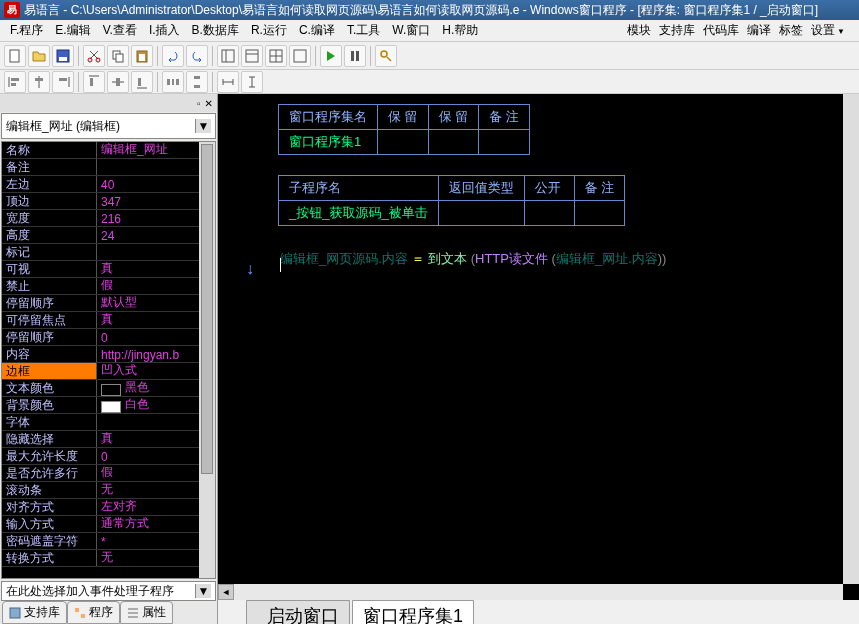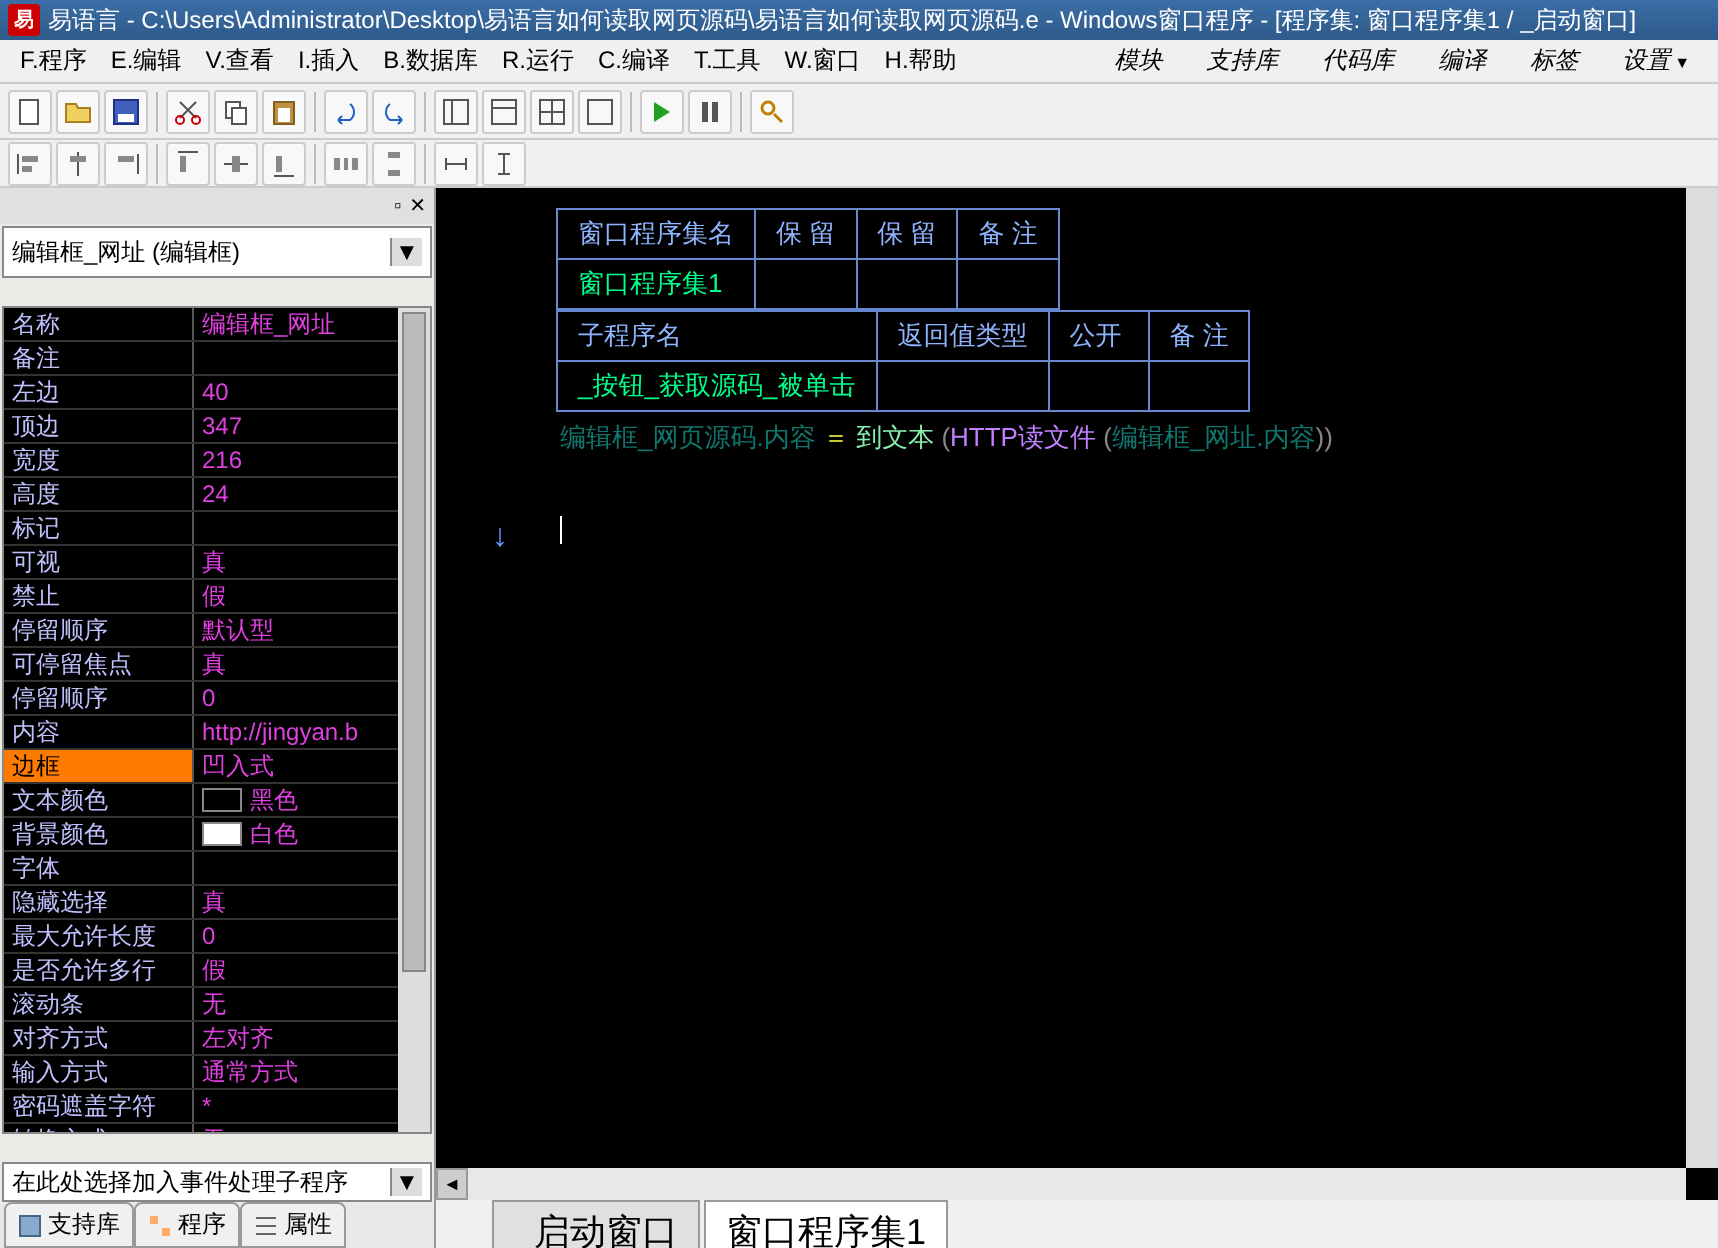--- a/index.html
+++ b/index.html
@@ -2,51 +2,51 @@
 <html><head>
 <meta charset="utf-8">
 <style>
 * { margin: 0; padding: 0; box-sizing: border-box; font-family: "SimSun", "Microsoft YaHei", sans-serif; }
 body { width: 859px; height: 624px; background: #eceae5; overflow: hidden; font-size: 12px; }
 .titlebar { height: 20px; background: linear-gradient(#3a6ea5,#2f5a8a); color: #fff; display: flex; align-items: center; padding: 0 4px; }
 .titlebar .logo { width: 16px; height: 16px; background: #c00; color: #fff; display: inline-flex; align-items: center; justify-content: center; font-weight: bold; border-radius: 2px; margin-right: 4px; font-size: 10px; }
 .menubar { height: 22px; background: #f0f0f0; display: flex; align-items: center; padding: 0 4px; border-bottom: 1px solid #ccc; }
 .menubar .menu-item { padding: 14px 6px; cursor: pointer; }
 .menubar .spacer { flex: 1; }
-.menubar .right-items { display: flex; gap: 22px; padding-right: 10px; font-style: italic; }
+.menubar .right-items { display: flex; gap: 8px; padding-right: 10px; }
 .menubar .right-items span { cursor: pointer; }
 .menubar .drop { margin-left: 2px; font-size: 8px; }
 .toolbar { height: 28px; background: #f0f0f0; display: flex; align-items: center; padding: 2px 4px; border-bottom: 1px solid #ccc; gap: 2px; }
 .tool-btn { width: 22px; height: 22px; border: 1px solid #ccc; background: #f8f8f8; display: inline-flex; align-items: center; justify-content: center; cursor: pointer; border-radius: 2px; }
 .tool-sep { width: 1px; height: 20px; background: #bbb; margin: 0 2px; }
 .toolbar2 { height: 24px; background: #f0f0f0; display: flex; align-items: center; padding: 2px 4px; border-bottom: 1px solid #ccc; gap: 2px; }
 .workspace { display: flex; height: 530px; }
 .left-panel { width: 218px; display: flex; flex-direction: column; border-right: 1px solid #999; }
 .lp-header { height: 18px; background: #e0e0e0; display: flex; align-items: center; justify-content: flex-end; padding: 0 4px; gap: 4px; }
 .lp-header span { cursor: pointer; font-size: 10px; }
 .lp-dropdown { height: 20px; background: #fff; border: 1px solid #888; display: flex; align-items: center; padding: 12px 4px; margin: 1px; }
 .lp-dropdown .dd-val { flex: 1; }
 .lp-dropdown .dd-arrow { width: 16px; text-align: center; background: #ddd; border-left: 1px solid #888; cursor: pointer; }
-.prop-grid { flex: 1; background: #000; overflow-y: auto; border: 1px solid #888; margin: 13px 1px; position: relative; }
+.prop-grid { flex: 1; background: #000; overflow-y: auto; border: 1px solid #888; margin: 1px 1px; position: relative; }
 .prop-row { display: flex; height: 17px; align-items: center; border-bottom: 1px solid #333; }
 .prop-key { width: 95px; padding-left: 4px; color: #c0c0ff; border-right: 1px solid #555; height: 100%; display: flex; align-items: center; }
-.prop-val { flex: 1; padding-left: 4px; color: #e040e0; height: 100%; display: flex; align-items: center; }
+.prop-val { flex: 1; padding-left: 4px; color: #e040e0; height: 100%; display: flex; align-items: flex-end; }
 .prop-row.sel .prop-key { background: #ff7a00; color: #000000; }
 .prop-row.sel .prop-val { color: #e040e0; }
 .prop-row.sel .prop-dd { width: 14px; background: #ddd; color: #000; text-align: center; cursor: pointer; font-size: 9px; }
 .swatch { width: 20px; height: 12px; display: inline-block; border: 1px solid #888; margin-right: 4px; }
 .prop-scroll { position: absolute; right: 0; top: 0; width: 16px; bottom: 0; background: #ddd; }
 .prop-scroll .thumb { position: absolute; left: 2px; right: 2px; top: 2px; height: 330px; background: #bbb; border: 1px solid #888; }
 .lp-event { height: 20px; background: #fff; border: 1px solid #888; display: flex; align-items: center; padding: 0 4px; margin: 1px; }
 .lp-tabs { height: 22px; background: #e8e8e8; display: flex; align-items: flex-end; padding: 0 2px; gap: 0; }
 .lp-tab { padding: 2px 6px; border: 1px solid #999; background: #f0f0f0; border-top-left-radius: 4px; border-top-right-radius: 4px; cursor: pointer; display: flex; align-items: center; gap: 3px; font-size: 12px; }
 .lp-tab .ticon { width: 12px; height: 12px; display: inline-block; }
 .code-area { flex: 1; background: #000; position: relative; overflow: hidden; }
 .code-pane { padding: 10px 0 0 60px; color: #fff; font-family: "SimSun", monospace; font-size: 13px; }
-.ctable { border-collapse: collapse; margin-bottom: 0; }
+.ctable { border-collapse: collapse; margin-bottom: 20px; }
 .ctable td { border: 1px solid #6688cc; padding: 3px 10px; color: #8fb4ff; min-width: 50px; }
 .ctable td.green { color: #00ff88; }
 .code-line { padding: 4px 0 0 2px; }
 .code-line .k1 { color: #0f766e; }
 .code-line .op { color: #ffff44; }
 .code-line .k2 { color: #86efac; }
 .code-line .k3 { color: #c080ff; }
 .code-line .pr { color: #888; }
 .gutter-arrow { position: absolute; left: 28px; top: 166px; color: #6699ff; font-size: 16px; }
 .cursor-bar { position: absolute; left: 62px; top: 164px; width: 1px; height: 14px; background: #fff; }

